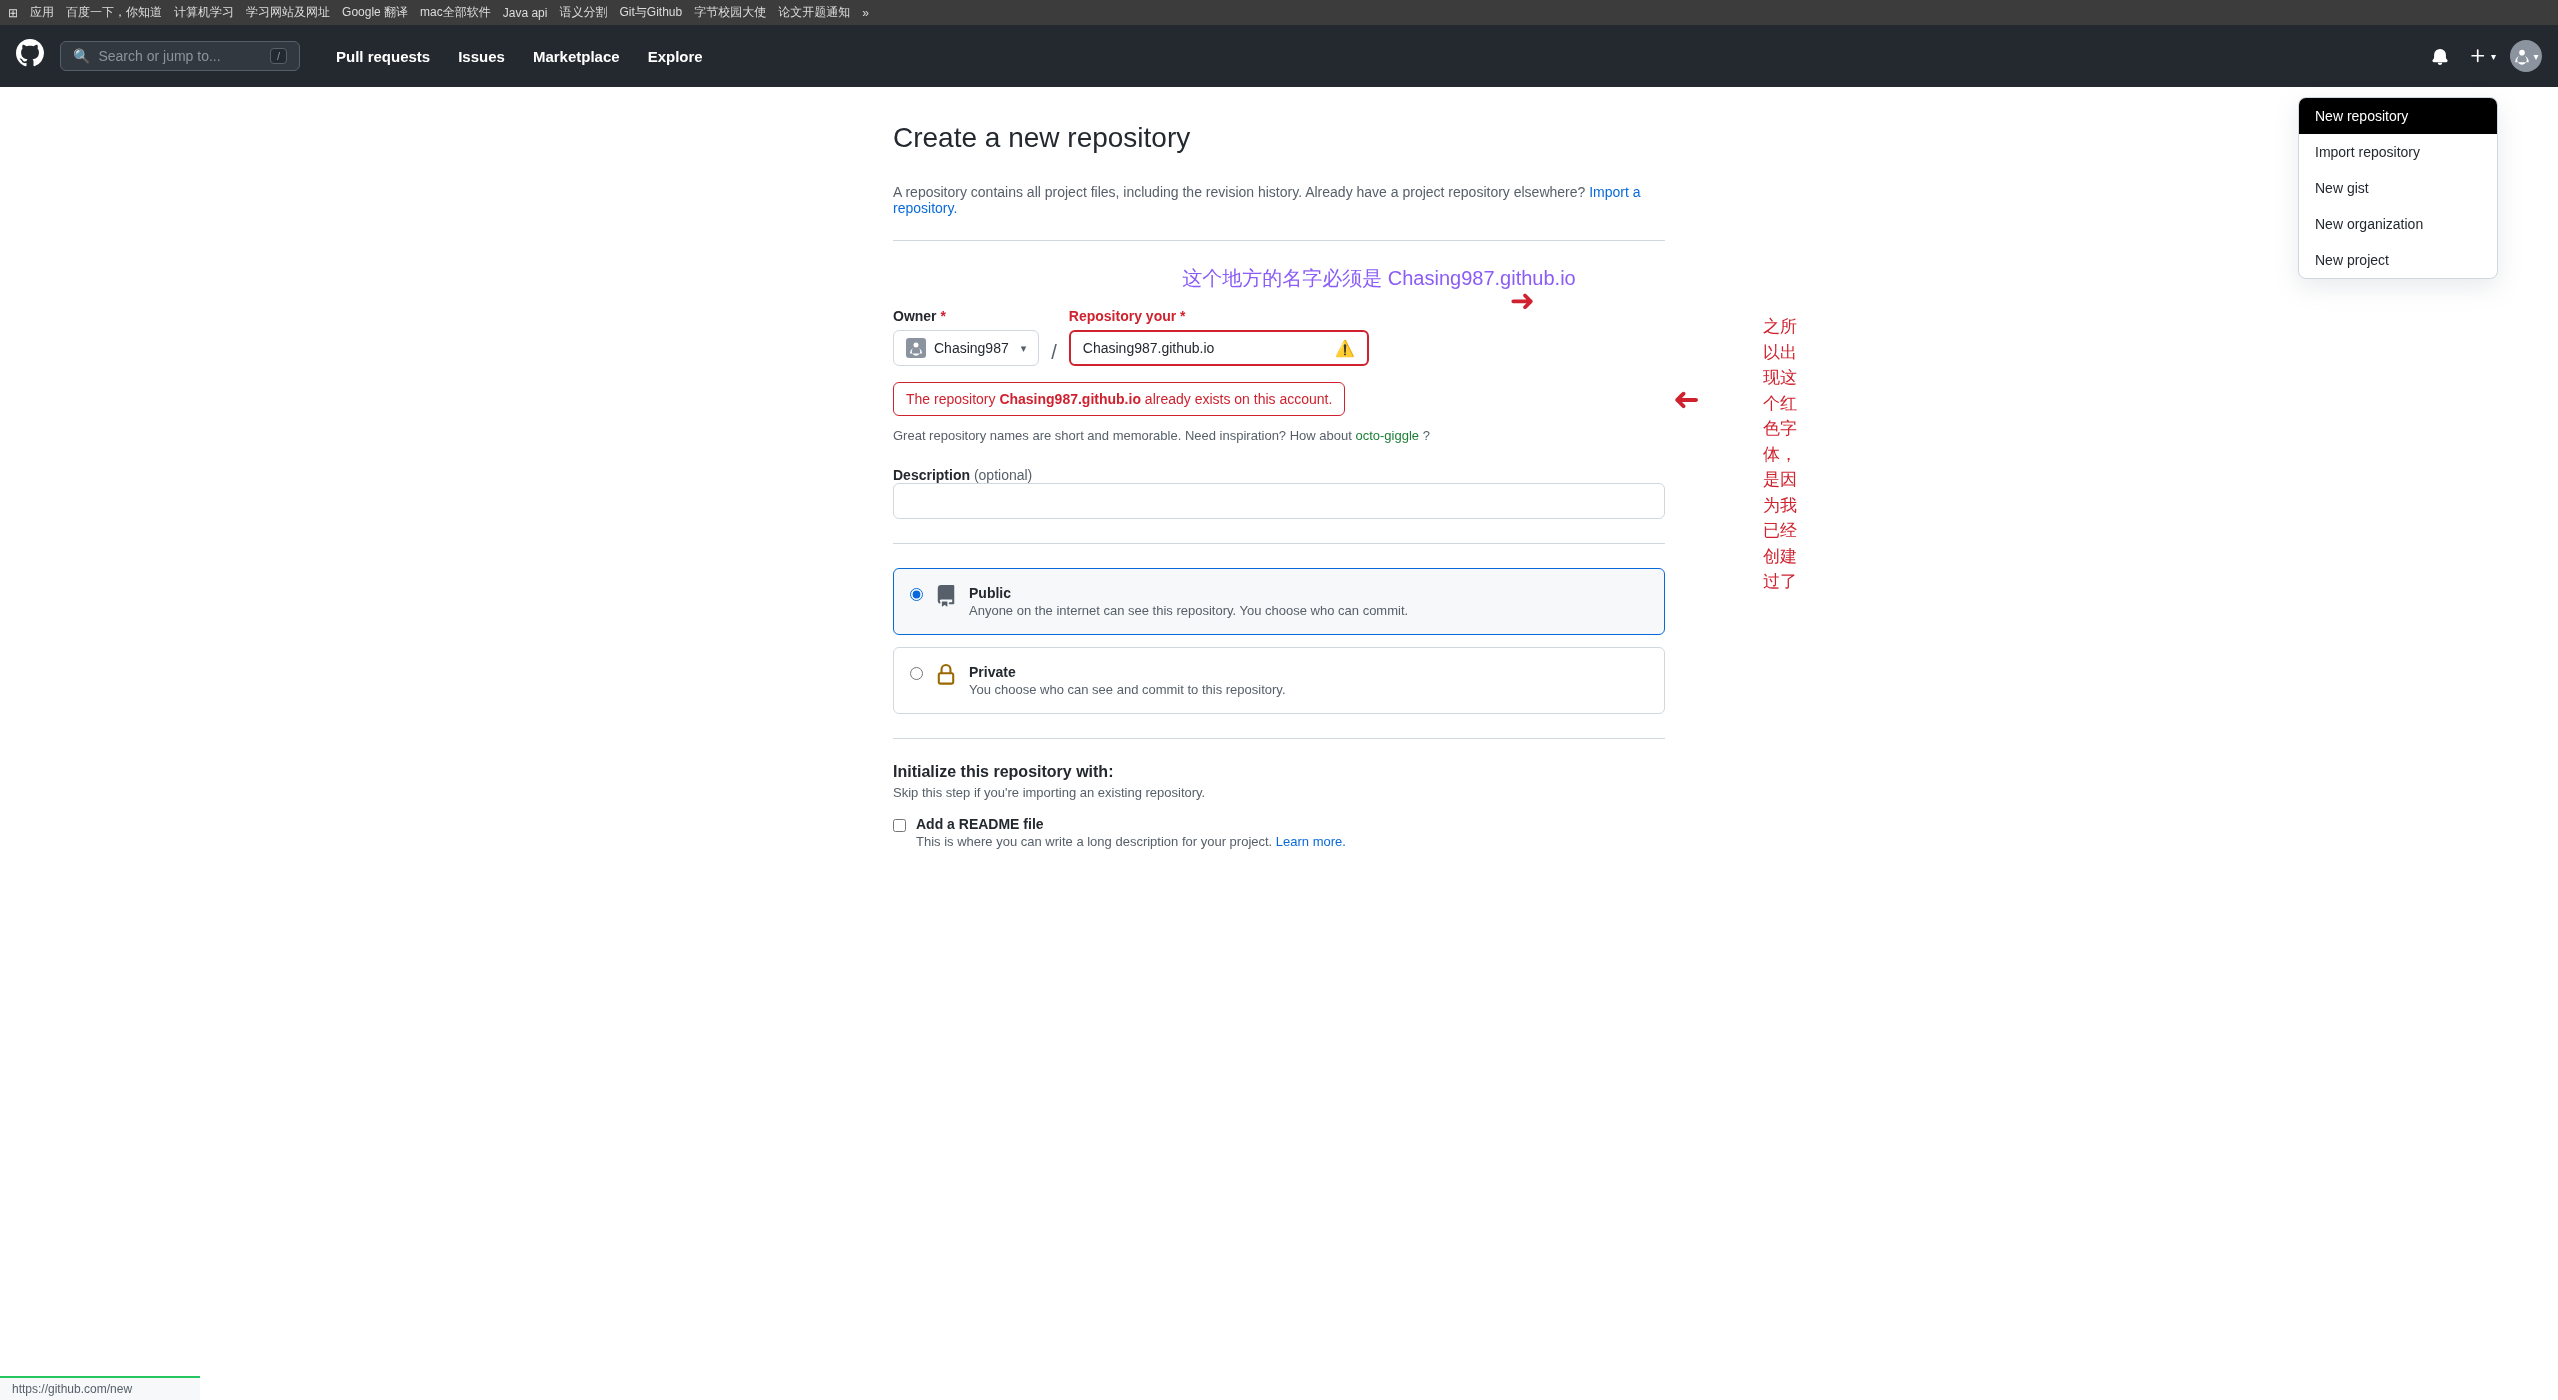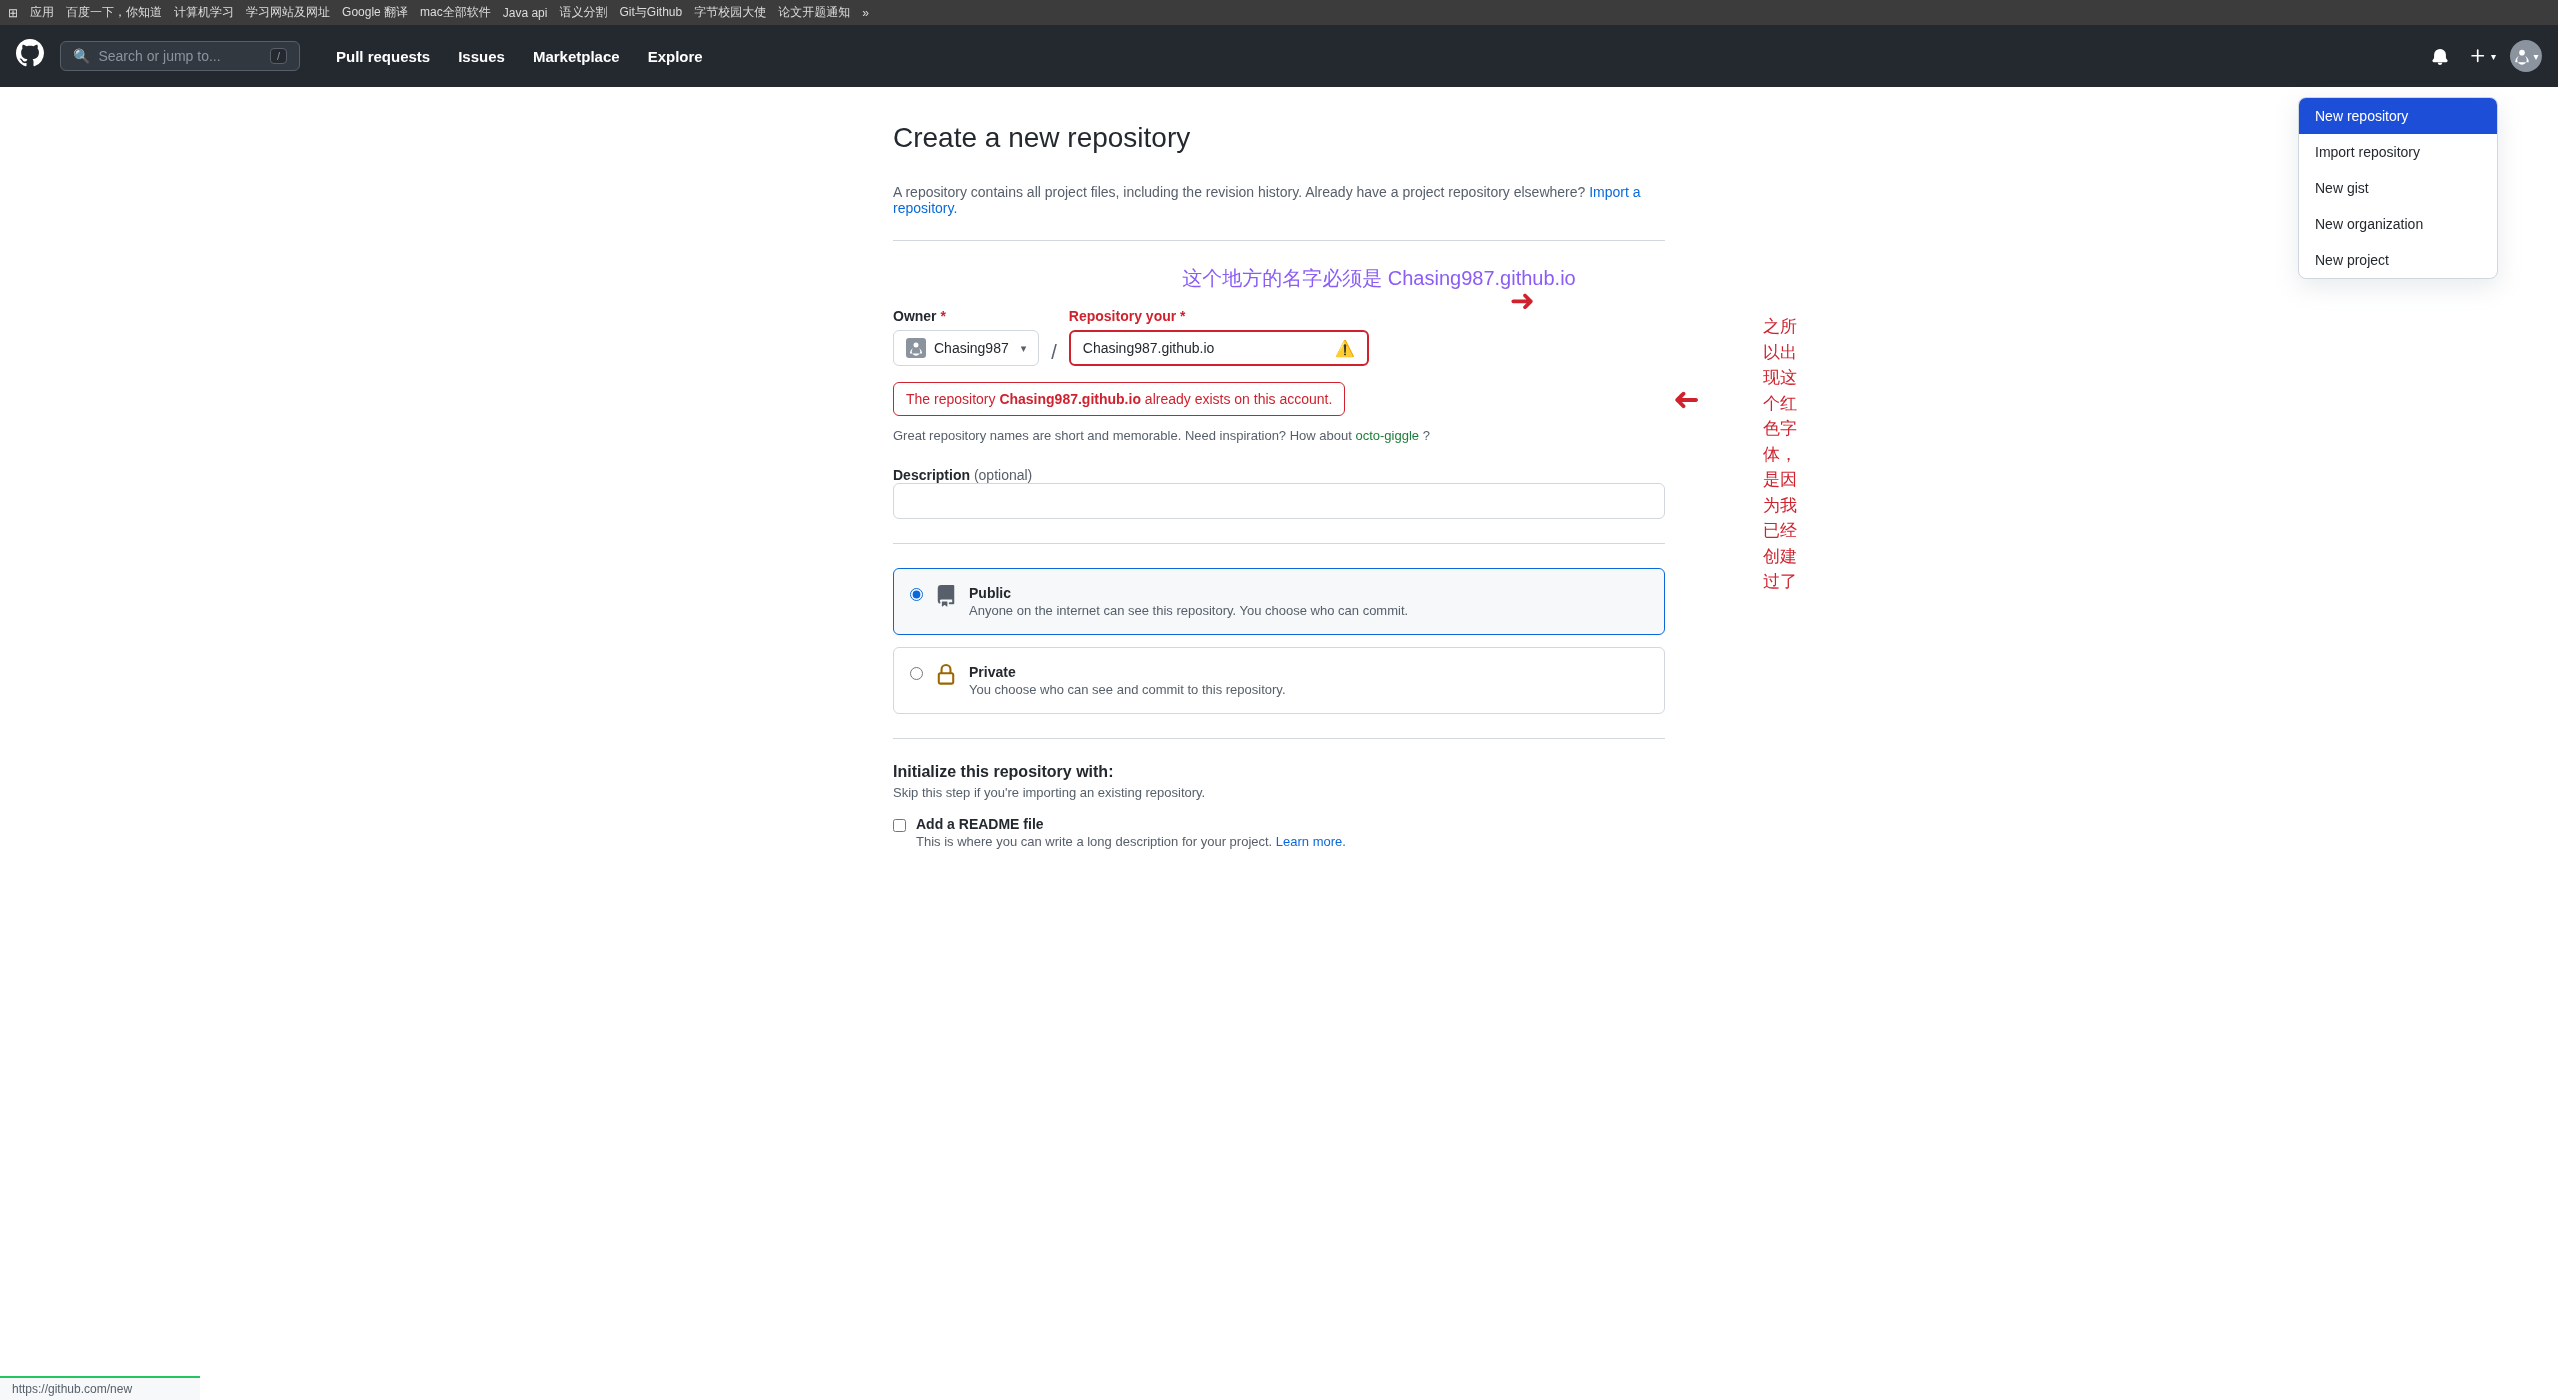--- a/index.html
+++ b/index.html
@@ -123,21 +123,21 @@
       font-size: 14px;
       color: #24292f;
       display: block;
       text-decoration: none;
       border: none;
       background: none;
       width: 100%;
       text-align: left;
     }
     .dropdown-item.active {
-      background: #1d4ed8;
+      background: #000000;
       color: white;
     }
 
     .page-title {
       font-size: 28px;
       font-weight: 400;
       margin-bottom: 8px;
       color: #24292f;
     }
     .page-subtitle {

